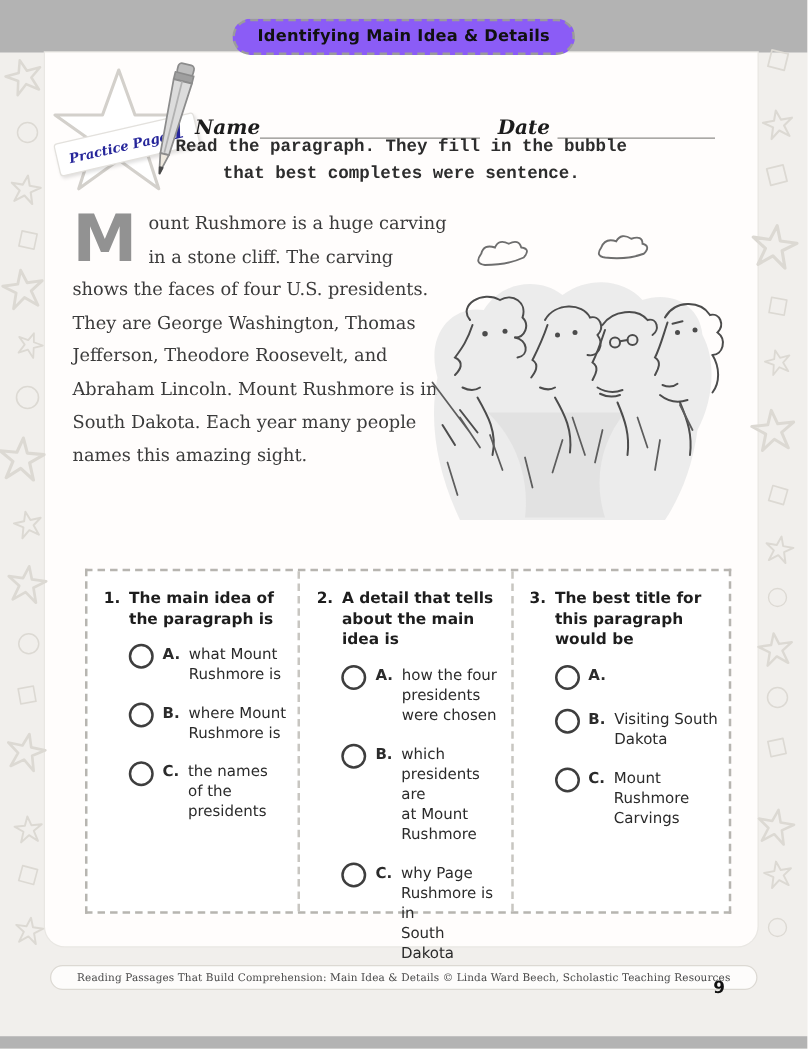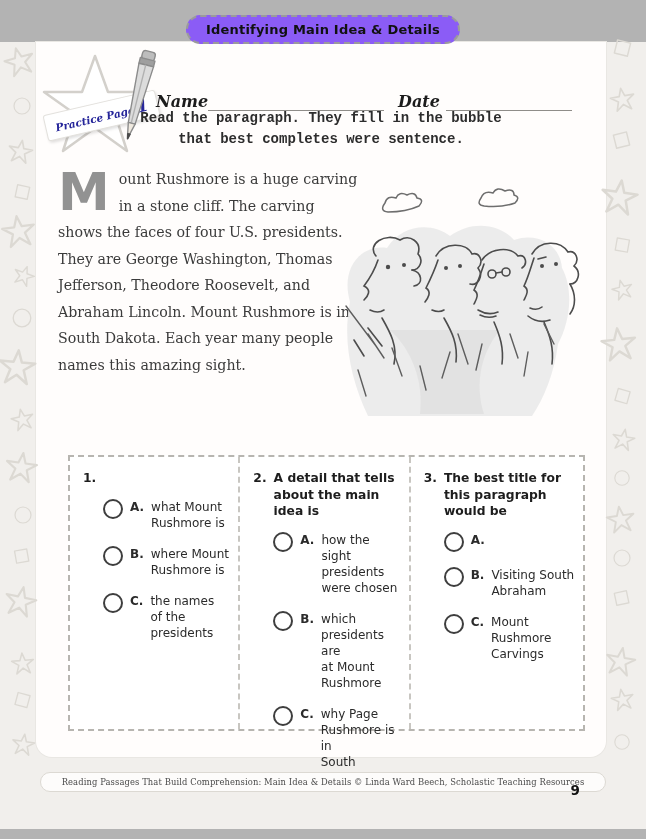--- a/index.html
+++ b/index.html
@@ -191,20 +191,22 @@
     <g stroke="#5d5d5d" stroke-width="1.4" fill="none" stroke-linecap="round">
       <path d="M36,152 l16,24 M60,166 l10,28 M26,188 l8,26 M118,170 l-8,26 M126,152 l10,30 M150,162 l-6,26 M178,152 l8,24 M196,170 l-4,24 M88,184 l6,24 M212,142 l10,20 M14,124 l30,40"></path>
     </g>
   </svg>
 
   <div class="qbox">
 
     <div class="qcol qcol-1">
       <div class="qstem">
         <span>1.</span>
+        <span class="qstem-text">The main idea of
+the paragraph is</span>
       </div>
       <div class="opts">
         <div class="opt">
           <span class="bubble"></span>
           <span class="letter">A.</span>
           <span class="opt-text">what Mount
 Rushmore is</span>
         </div>
         <div class="opt">
           <span class="bubble"></span>
@@ -226,21 +228,21 @@
       <div class="qstem">
         <span>2.</span>
         <span class="qstem-text">A detail that tells
 about the main
 idea is</span>
       </div>
       <div class="opts">
         <div class="opt">
           <span class="bubble"></span>
           <span class="letter">A.</span>
-          <span class="opt-text">how the sight
+          <span class="opt-text">how the four
 presidents
 were chosen</span>
         </div>
         <div class="opt">
           <span class="bubble"></span>
           <span class="letter">B.</span>
           <span class="opt-text">which
 presidents are
 at Mount
 Rushmore</span>
@@ -264,21 +266,21 @@
       </div>
       <div class="opts">
         <div class="opt">
           <span class="bubble"></span>
           <span class="letter">A.</span>
         </div>
         <div class="opt">
           <span class="bubble"></span>
           <span class="letter">B.</span>
           <span class="opt-text">Visiting South
-Abraham</span>
+Dakota</span>
         </div>
         <div class="opt">
           <span class="bubble"></span>
           <span class="letter">C.</span>
           <span class="opt-text">Mount
 Rushmore
 Carvings</span>
         </div>
       </div>
     </div>

